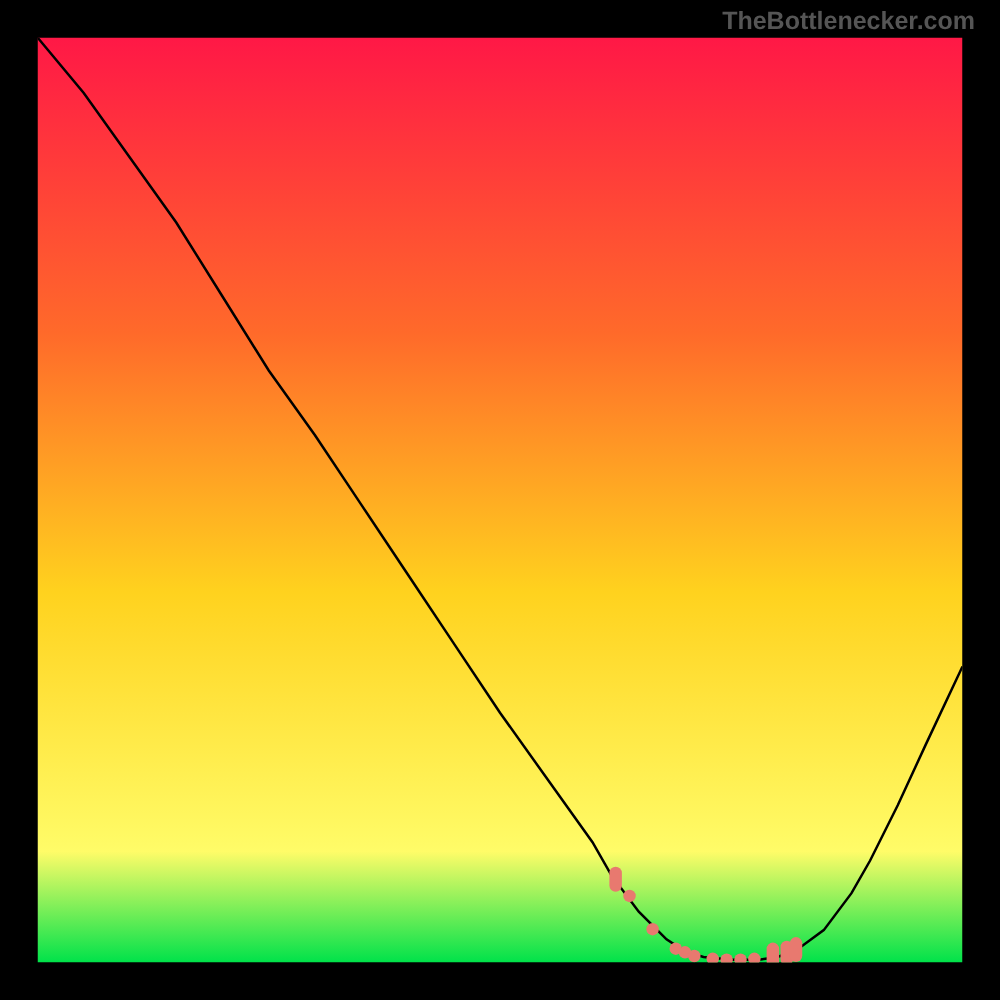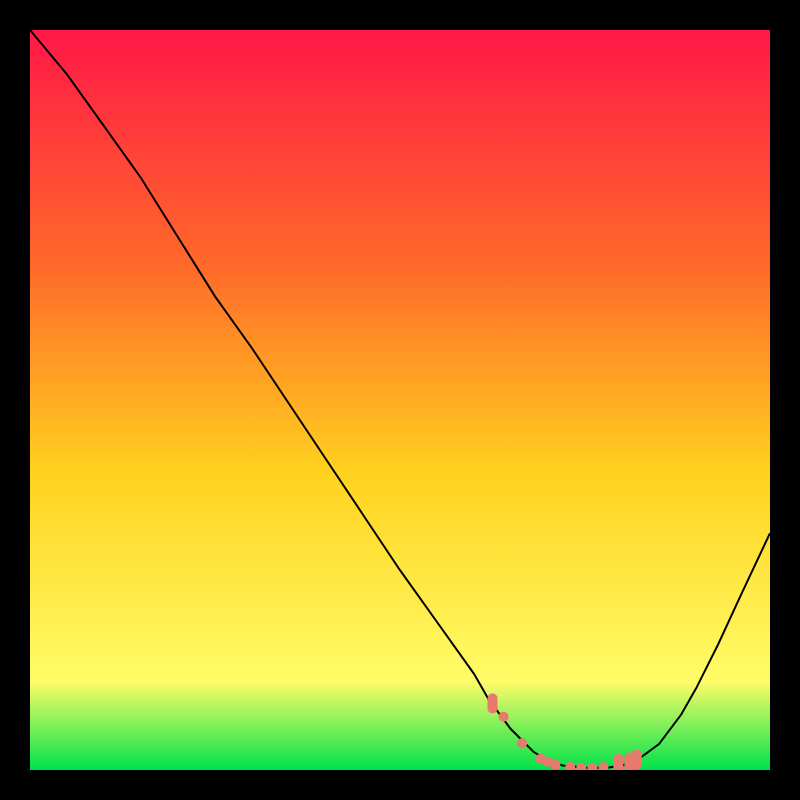--- a/index.html
+++ b/index.html
@@ -33,20 +33,21 @@
     height: 740px;
   }
   svg {
     display: block;
   }
 </style>
 </head>
 <body>
 
 <div class="container">
+  <div class="watermark">TheBottlenecker.com</div>
   <div class="plot-area">
     <svg id="chart-svg" width="740" height="740" viewBox="0 0 740 740">
       <defs>
         <linearGradient id="bg-grad" x1="0" y1="0" x2="0" y2="1">
           <stop id="g0" offset="0%" stop-color="#ff1846"></stop>
           <stop id="g1" offset="32%" stop-color="#ff6a2a"></stop>
           <stop id="g2" offset="60%" stop-color="#ffd21e"></stop>
           <stop id="g3" offset="88%" stop-color="#fffc68"></stop>
           <stop id="g4" offset="100%" stop-color="#00e24a"></stop>
         </linearGradient>

